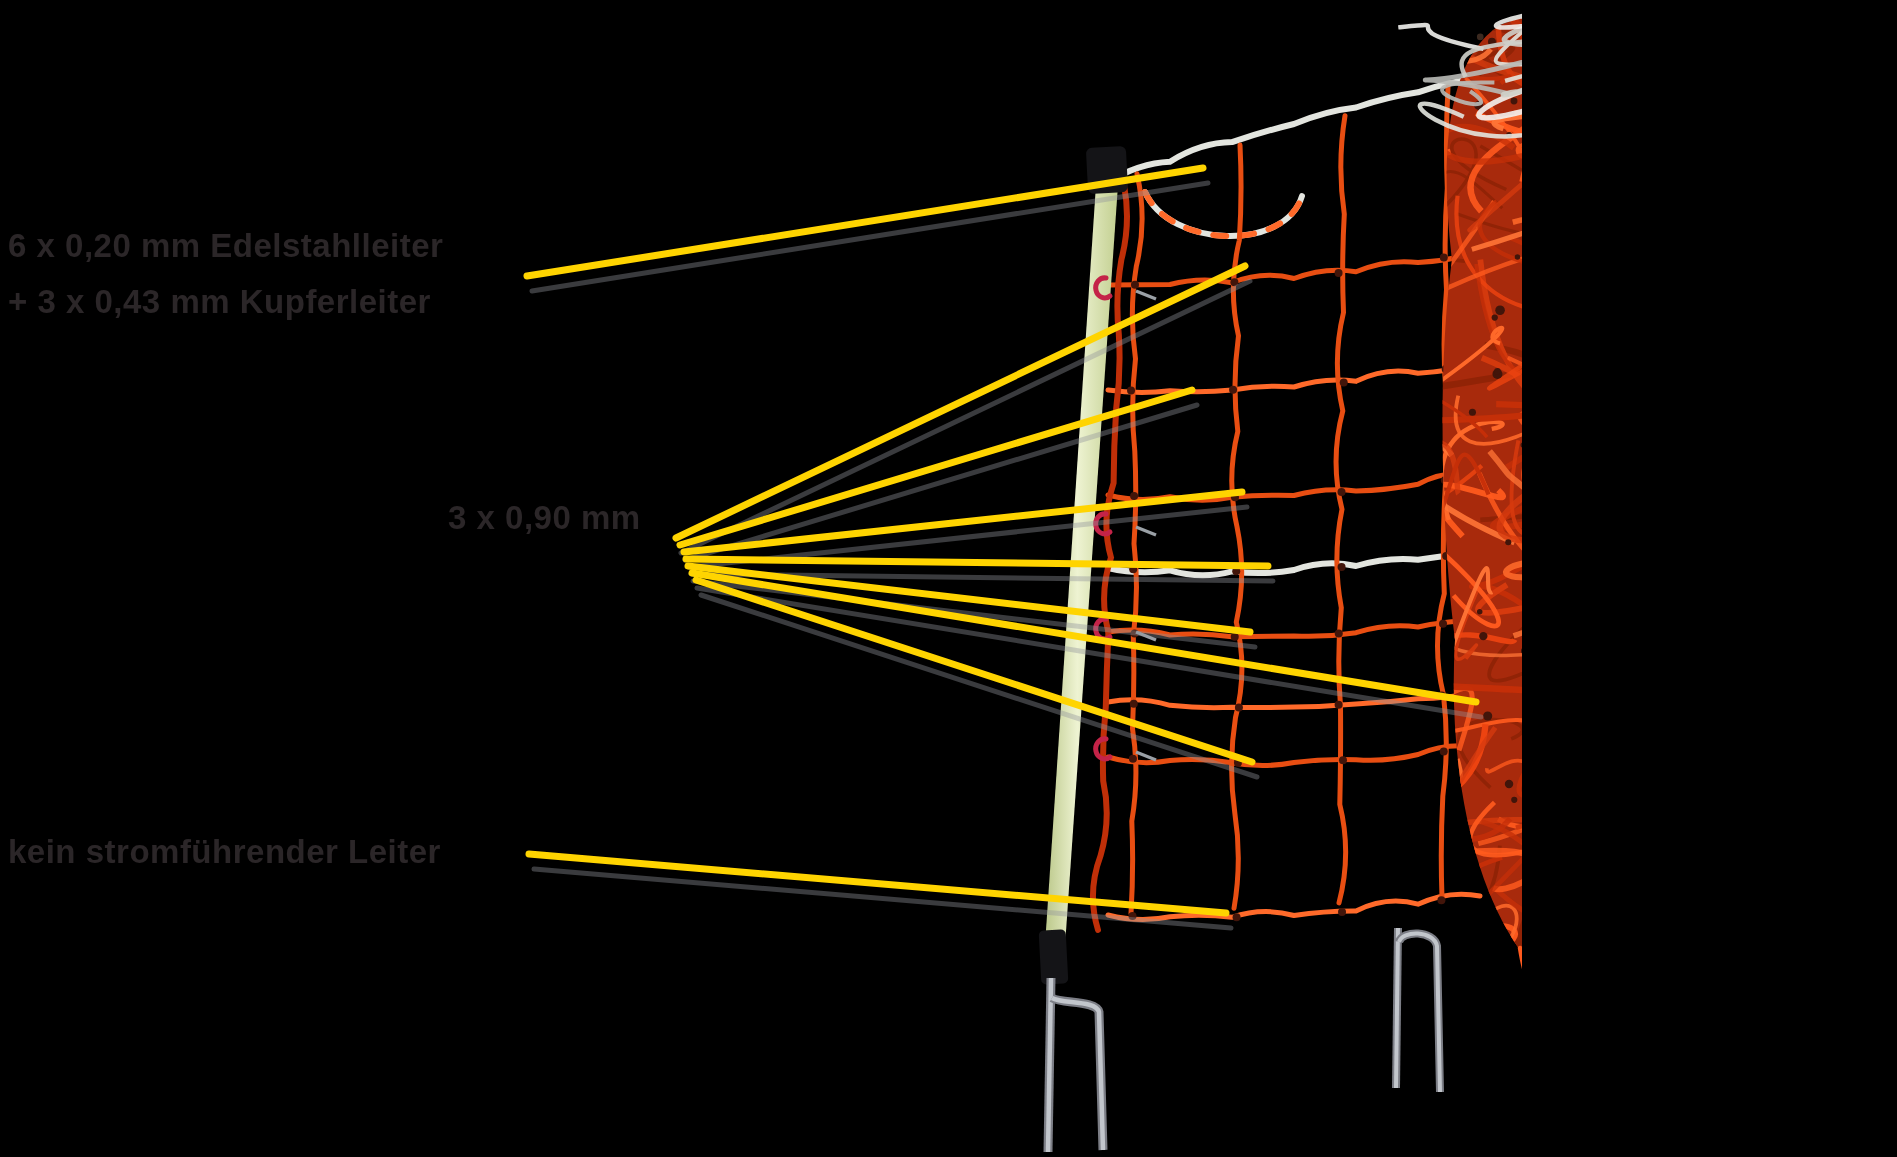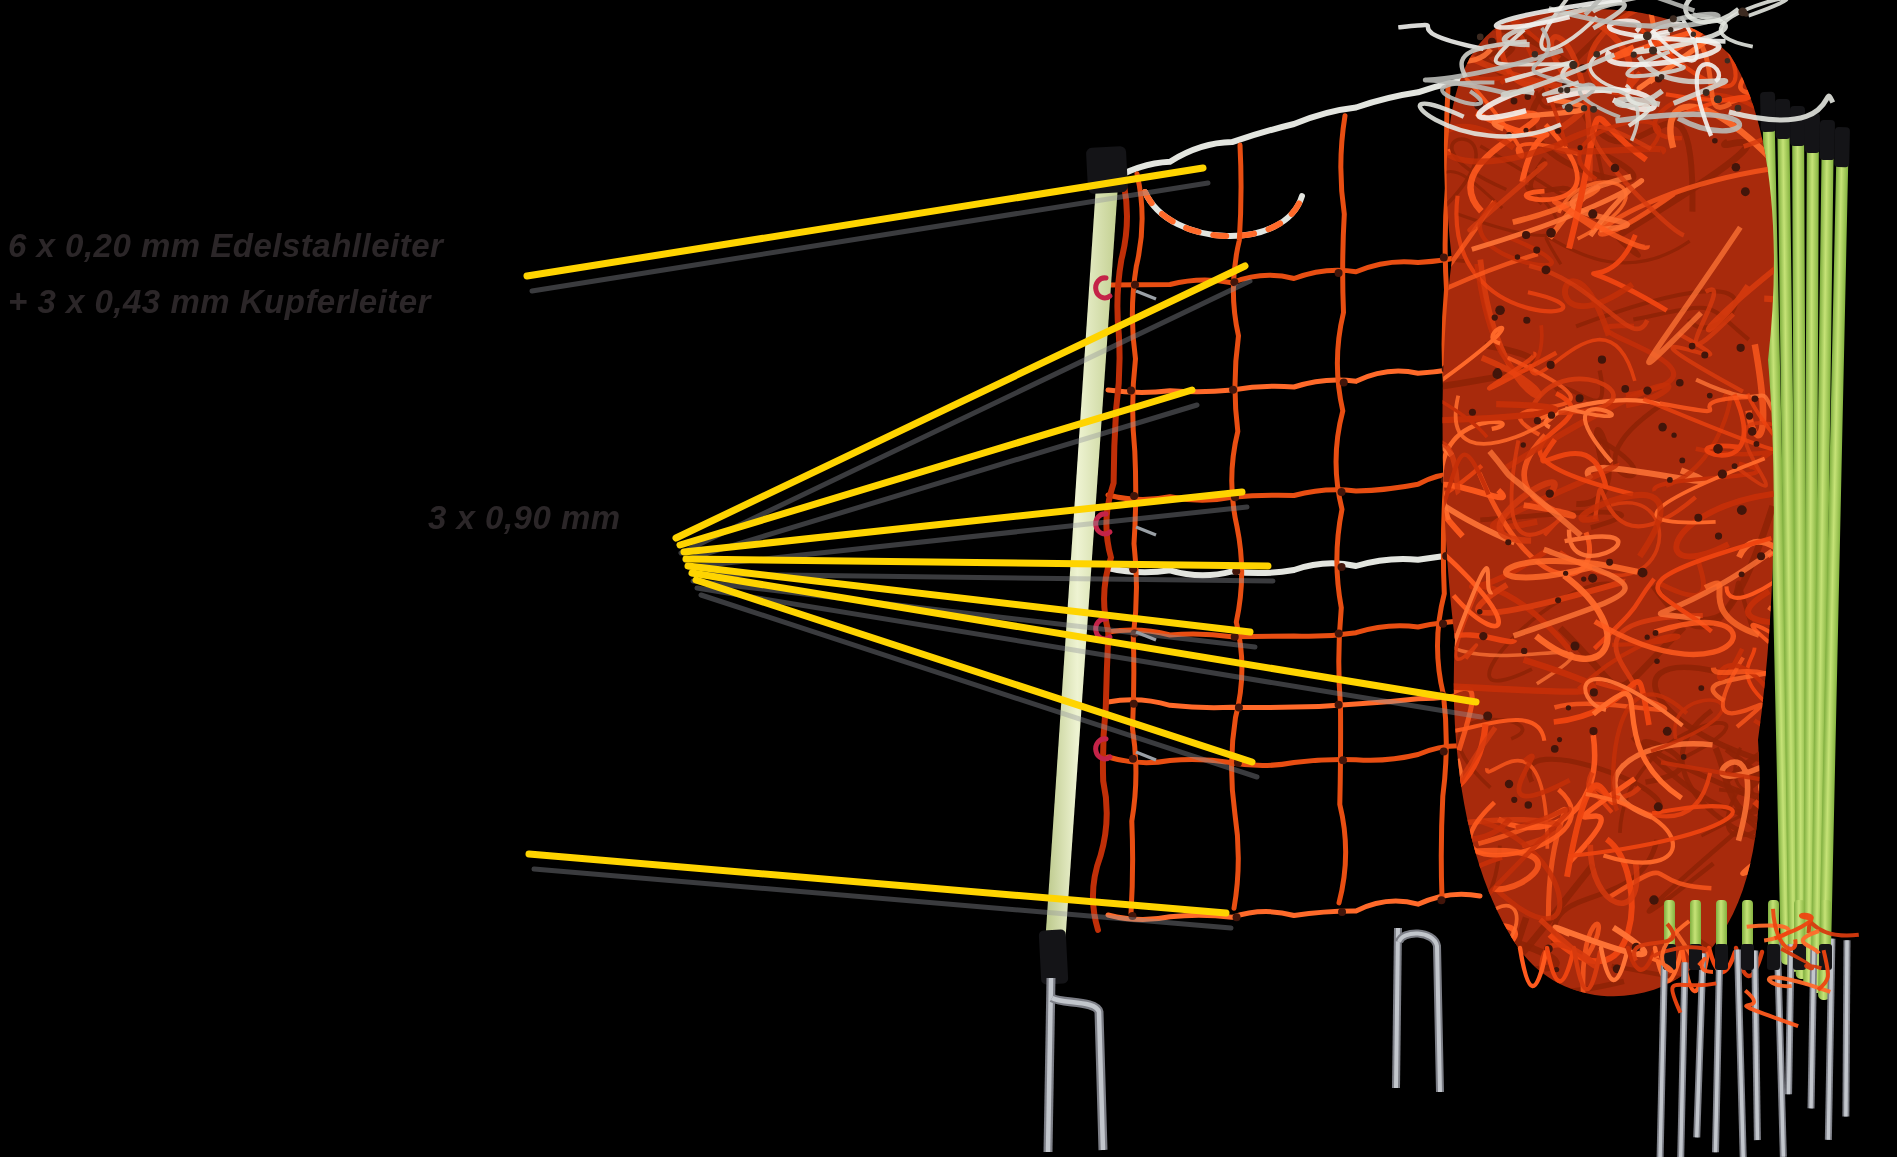--- a/index.html
+++ b/index.html
@@ -1,35 +1,34 @@
 <!DOCTYPE html>
 <html style="--c-background: #000000; --c-annotation_yellow: #ffd400; --c-label_text: #2b2628; --c-net_orange: #e84e12; --c-net_orange_light: #ff6a2a; --c-net_orange_dark: #c02f08; --c-net_shade: #8e2206; --c-net_white: #e3e5df; --c-knot_brown: #42150a; --c-post_pale: #e7eec6; --c-rod_green: #aed25f; --c-cap_black: #141417; --c-metal: #c2c6cc; --c-metal_dark: #7c7e86; --c-clip_red: #c42348;"><head>
 <meta charset="utf-8">
 <style>
   html,body{margin:0;padding:0;background:#000;}
   .stage{
     position:relative;
-    width:1897px;height:1157px;
+    width:1522px;height:1157px;
     background:var(--c-background,#000);
     overflow:hidden;
     font-family:"Liberation Sans",sans-serif;
-    font-style:italic;
   }
   .stage svg{position:absolute;left:0;top:0;}
   .label{
     position:absolute;
     color:var(--c-label_text,#2b2628);
     font-weight:700;
     font-size:33px;
     line-height:56px;
     letter-spacing:0.5px;
     white-space:nowrap;
   }
   #label-top{left:8px;top:218px;}
-  #label-middle{left:428px;top:490px;}
+  #label-middle{left:448px;top:490px;}
   #label-bottom{left:8px;top:824px;}
   .yline{stroke:var(--c-annotation_yellow,#ffd400);stroke-width:7;stroke-linecap:round;fill:none;}
   .yshadow{stroke:#90949a;stroke-width:5;stroke-linecap:round;fill:none;opacity:.4;}
 </style>
 </head>
 <body>
 
 <div class="stage">
 
   <svg id="scene" width="1897" height="1157" viewBox="0 0 1897 1157">
@@ -617,13 +616,16 @@
       </g>
   </svg>
 
   <div class="label" id="label-top">
     <div>6 x 0,20 mm Edelstahlleiter</div>
     <div>+ 3 x 0,43 mm Kupferleiter</div>
   </div>
   <div class="label" id="label-middle">
     <div>3 x 0,90 mm</div>
   </div>
+  <div class="label" id="label-bottom">
+    <div>kein stromführender Leiter</div>
+  </div>
 </div>
 
 </body></html>

